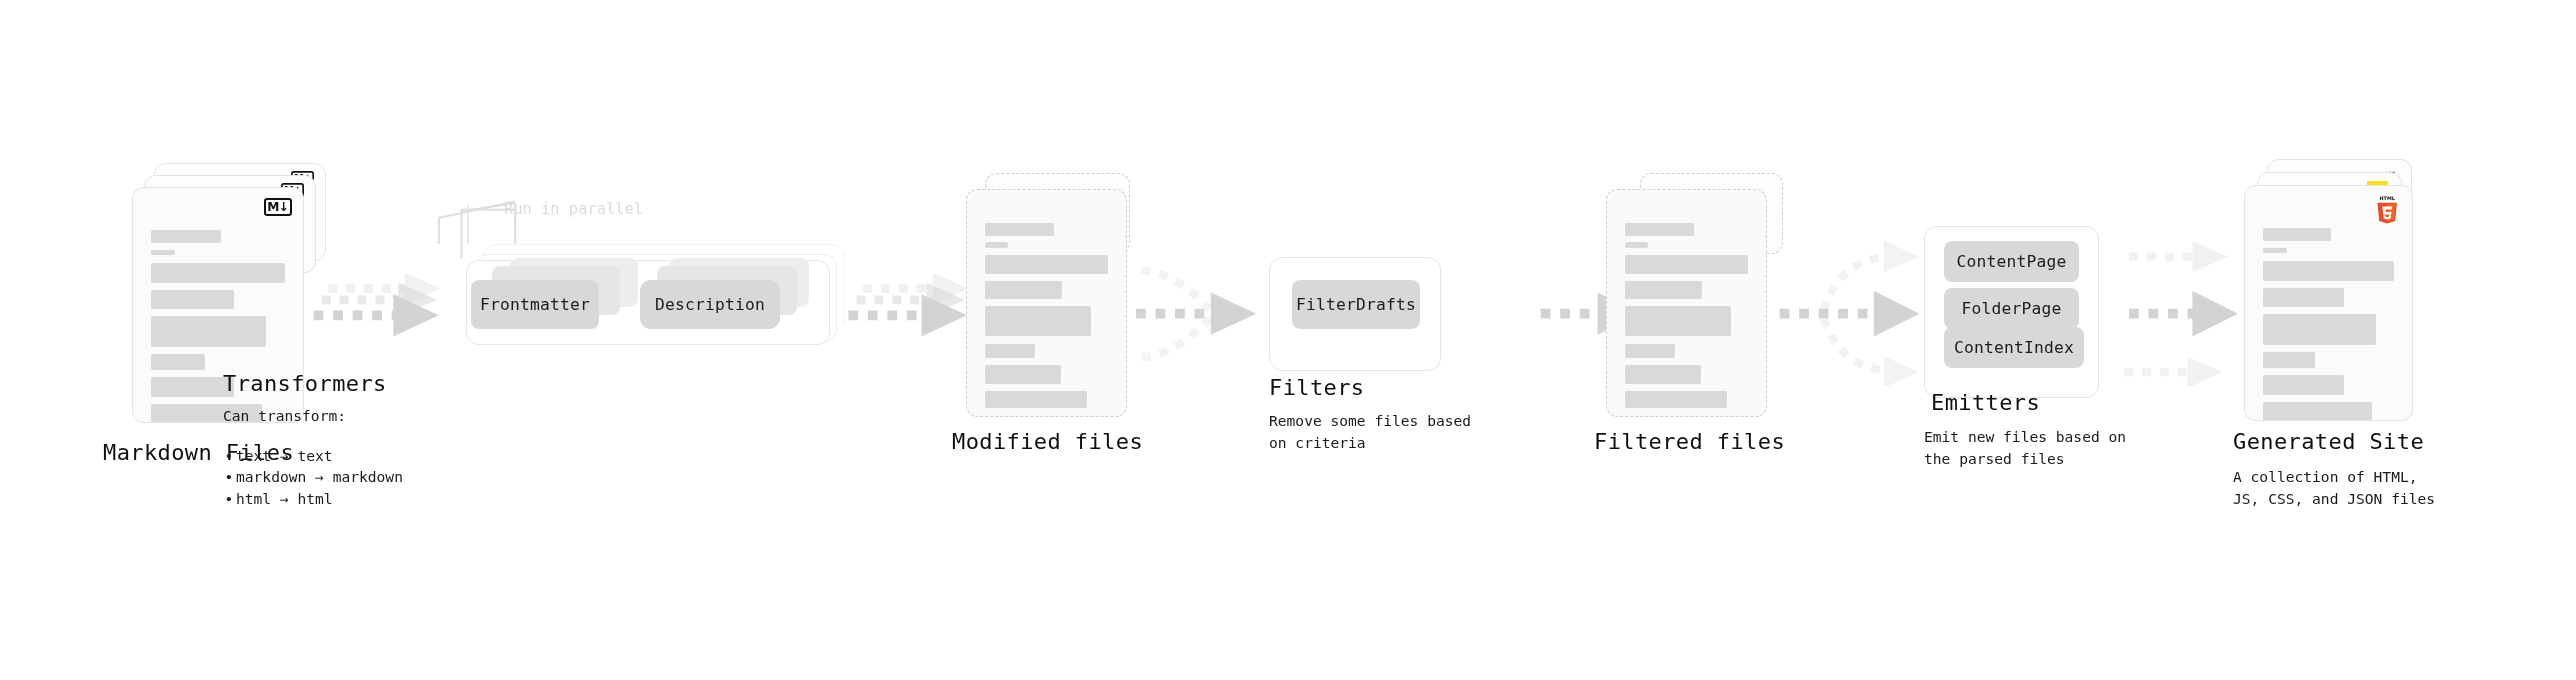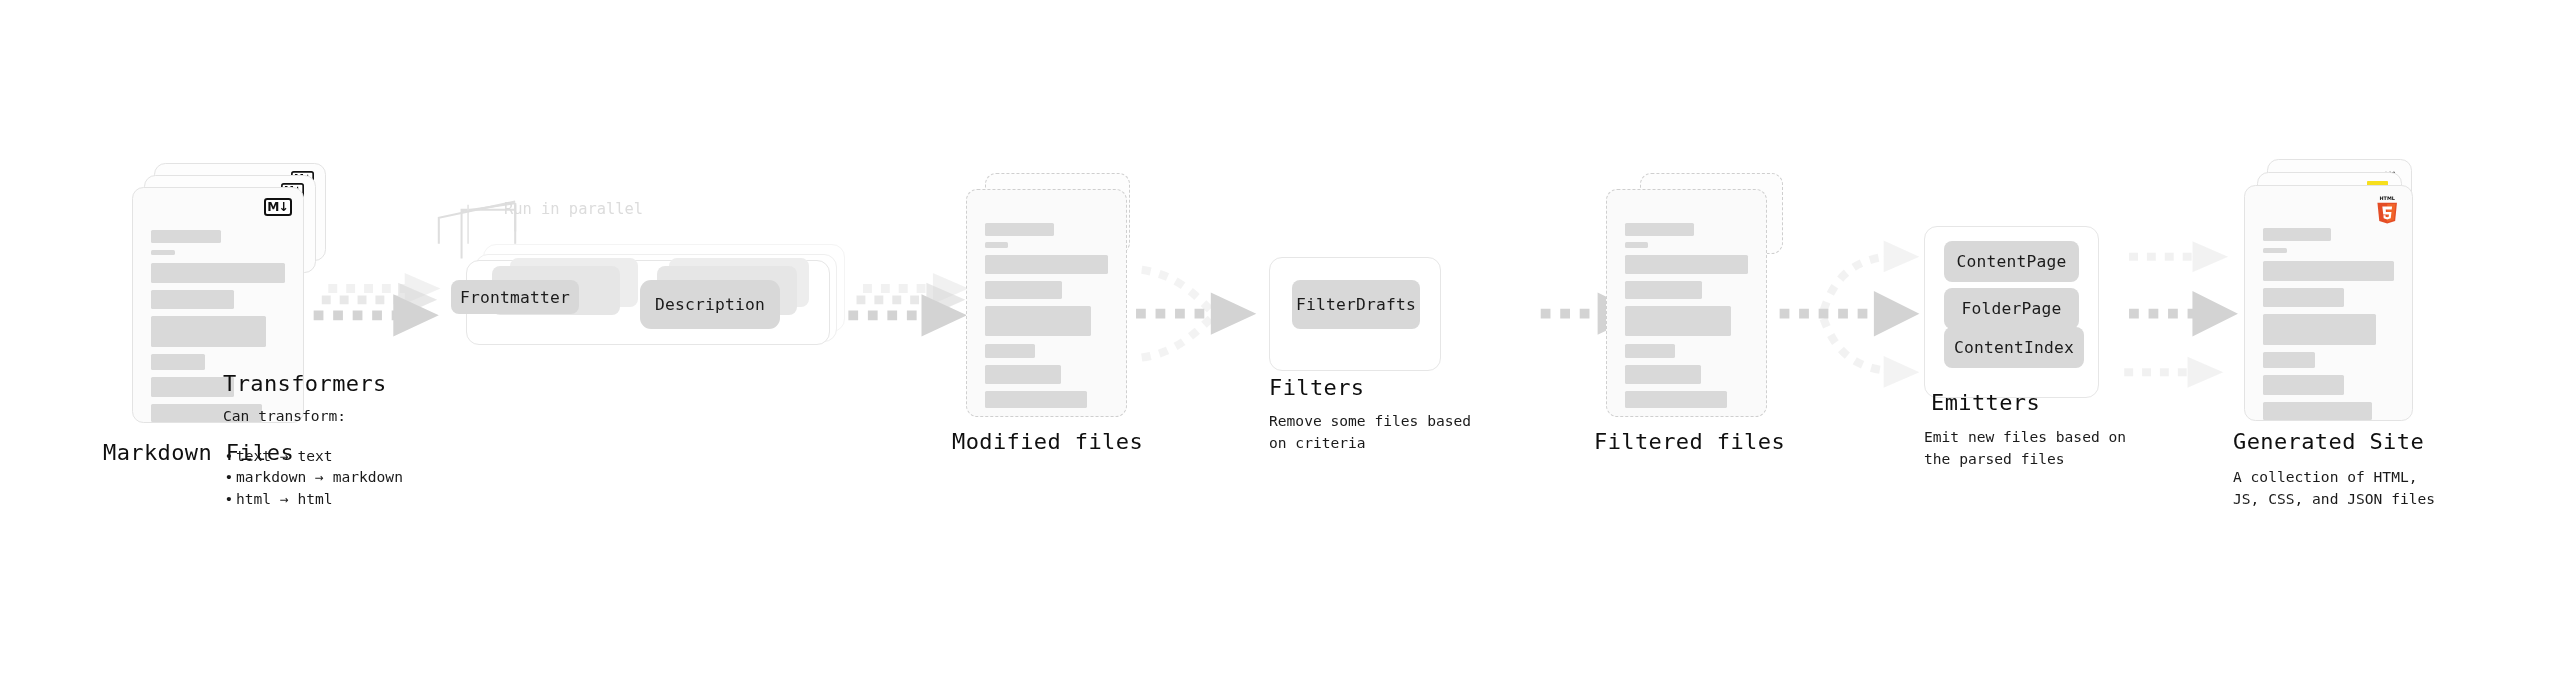--- a/index.html
+++ b/index.html
@@ -243,21 +243,21 @@
   <div class="caption-title" style="left:61px; top:440px;padding-left:42px;">Markdown Files</div>
 
   <div class="parallel-label" style="left:504px; top:200px;">Run in parallel</div>
 
   <div class="groupbox gb3" style="left:483px; top:244px; width:362px; height:88px;"></div>
   <div class="groupbox gb2" style="left:475px; top:254px; width:362px; height:88px;"></div>
   <div class="groupbox" style="left:466px; top:260px; width:364px; height:85px;"></div>
 
   <div class="pill l3" style="left:510px; top:258px; width:128px; height:49px;"></div>
   <div class="pill l2" style="left:492px; top:266px; width:128px; height:49px;"></div>
-  <div class="pill" style="left:451px; top:280px; width:128px; height:34px;">Frontmatter</div>
+  <div class="pill" style="left:471px; top:280px; width:128px; height:49px;">Frontmatter</div>
 
   <div class="pill l3" style="left:669px; top:258px; width:140px; height:49px;"></div>
   <div class="pill l2" style="left:657px; top:266px; width:140px; height:49px;"></div>
   <div class="pill" style="left:640px; top:280px; width:140px; height:49px;border-radius:11px;">Description</div>
 
   <div class="caption-title" style="left:223px; top:371px;">Transformers</div>
   <div class="caption-sub list" style="left:223px; top:405px; width:268px;">
     <div>Can transform:</div>
     <ul>
       <li>text → text</li>

